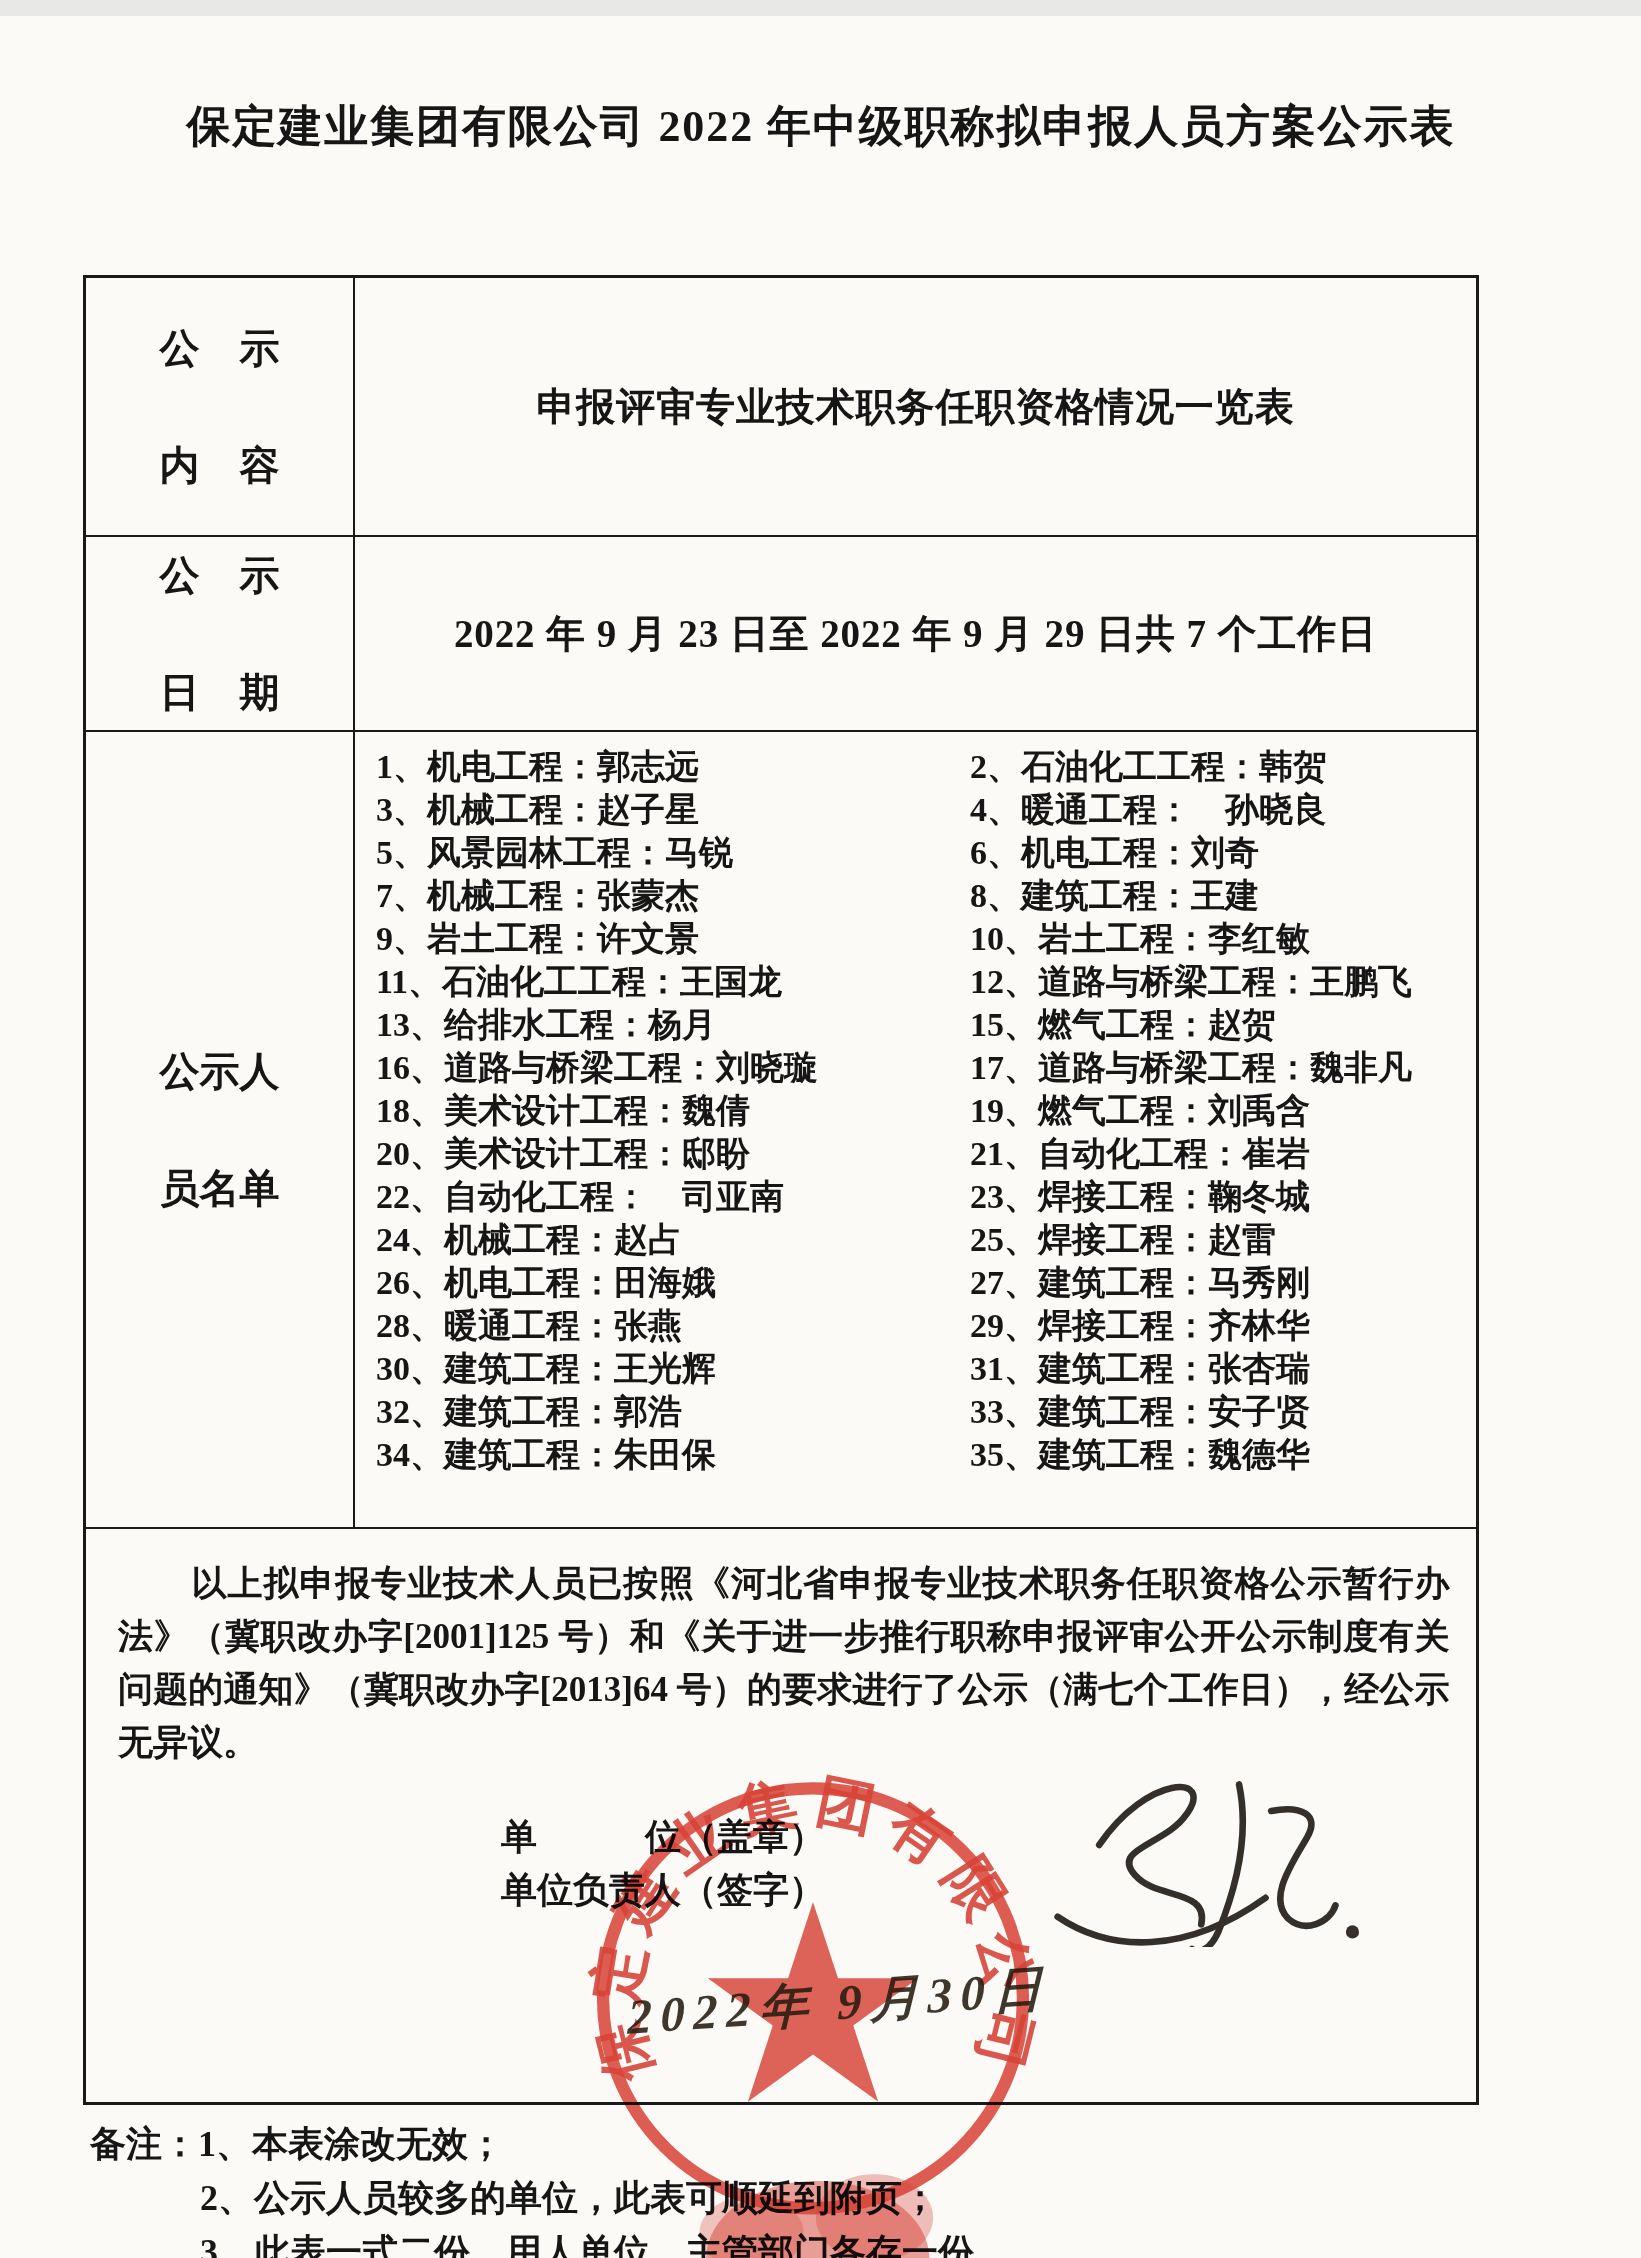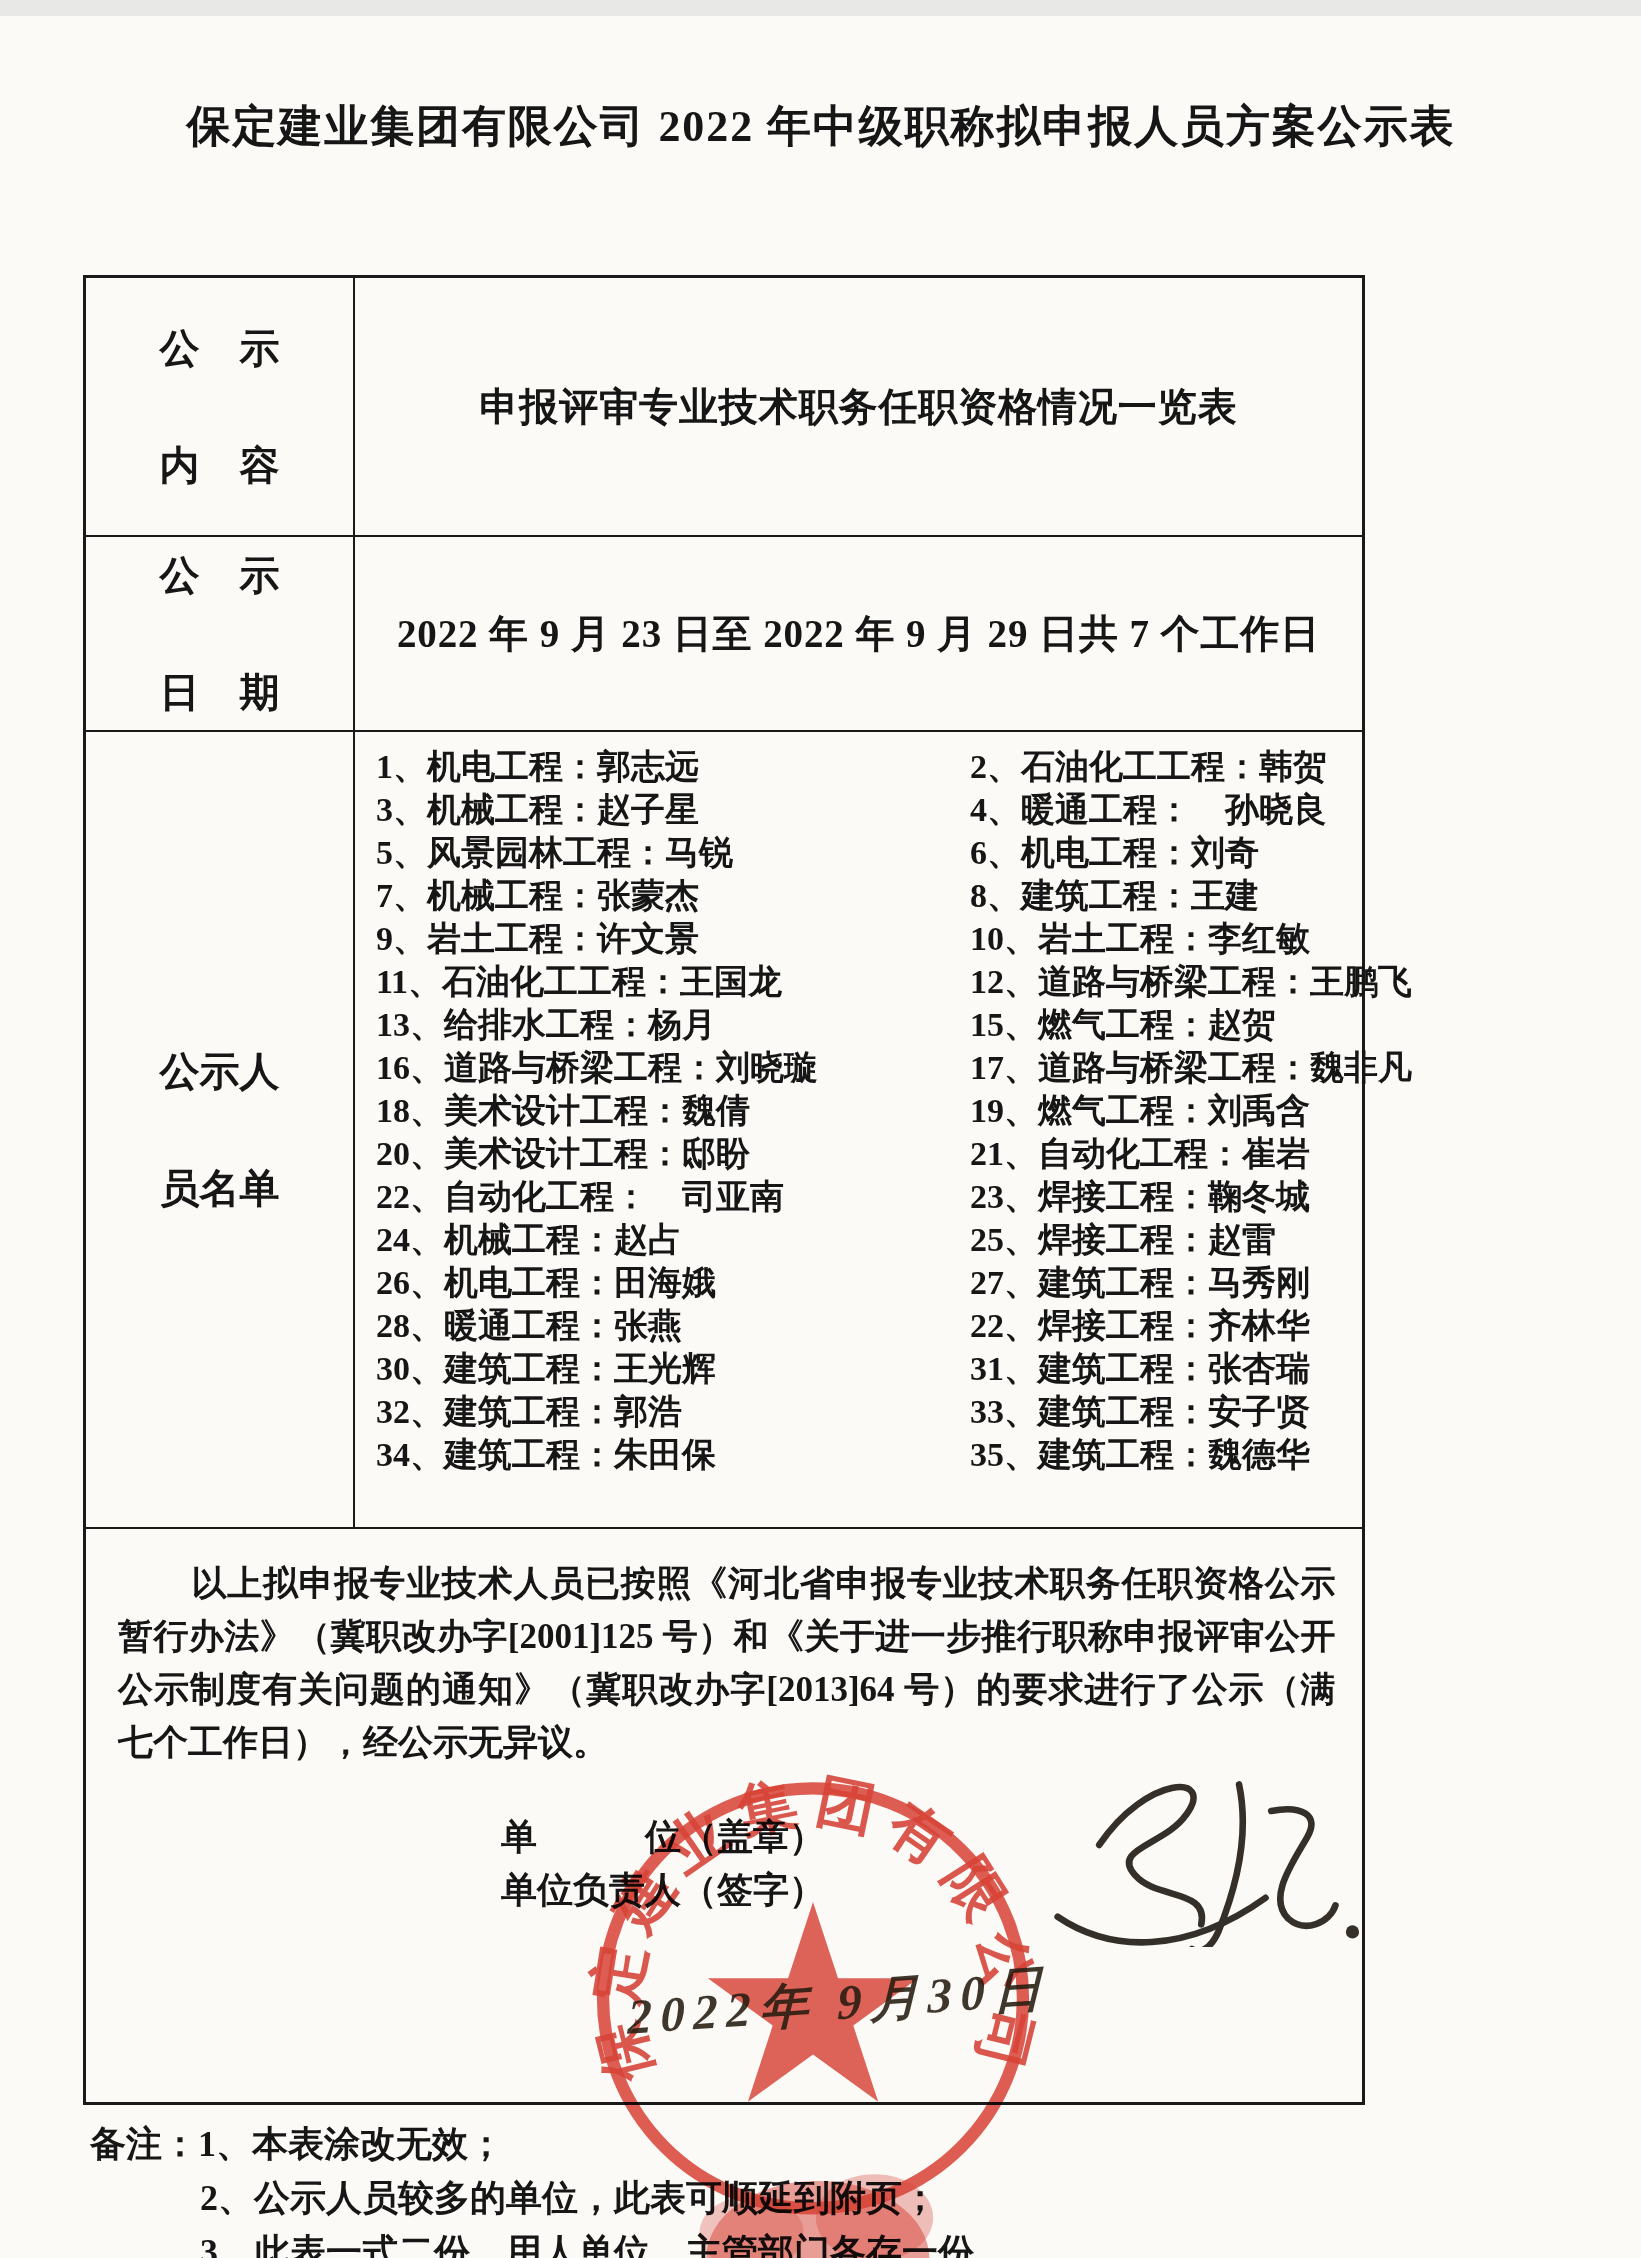--- a/index.html
+++ b/index.html
@@ -12,21 +12,21 @@
     color:#161616;
     font-family:"Liberation Serif","DejaVu Serif",serif;
     overflow:hidden;
   }
   .title {
     position:absolute; top:81px; left:0; width:100%;
     margin:0; text-align:center;
     font-size:44px; font-weight:700; letter-spacing:1.9px;
   }
   .table {
-    position:absolute; left:83px; top:259px; width:1282px;
+    position:absolute; left:83px; top:259px; width:1396px;
     border:3.8px solid #1a1a1a; box-sizing:border-box;
   }
   .row { display:flex; }
   .row + .row { border-top:2.8px solid #1a1a1a; }
   .r1 { height:257px; }
   .r2 { height:193px; }
   .r3 { height:795px; }
   .r4 { height:573px; }
   .hcell {
     width:267px; flex-shrink:0;
@@ -134,21 +134,21 @@
         <div class="name-item">19、燃气工程：刘禹含</div>
         <div class="name-item">20、美术设计工程：邸盼</div>
         <div class="name-item">21、自动化工程：崔岩</div>
         <div class="name-item">22、自动化工程：　司亚南</div>
         <div class="name-item">23、焊接工程：鞠冬城</div>
         <div class="name-item">24、机械工程：赵占</div>
         <div class="name-item">25、焊接工程：赵雷</div>
         <div class="name-item">26、机电工程：田海娥</div>
         <div class="name-item">27、建筑工程：马秀刚</div>
         <div class="name-item">28、暖通工程：张燕</div>
-        <div class="name-item">22、焊接工程：齐林华</div>
+        <div class="name-item">29、焊接工程：齐林华</div>
         <div class="name-item">30、建筑工程：王光辉</div>
         <div class="name-item">31、建筑工程：张杏瑞</div>
         <div class="name-item">32、建筑工程：郭浩</div>
         <div class="name-item">33、建筑工程：安子贤</div>
         <div class="name-item">34、建筑工程：朱田保</div>
         <div class="name-item">35、建筑工程：魏德华</div>
       </div>
     </div>
 
     <div class="row r4">

